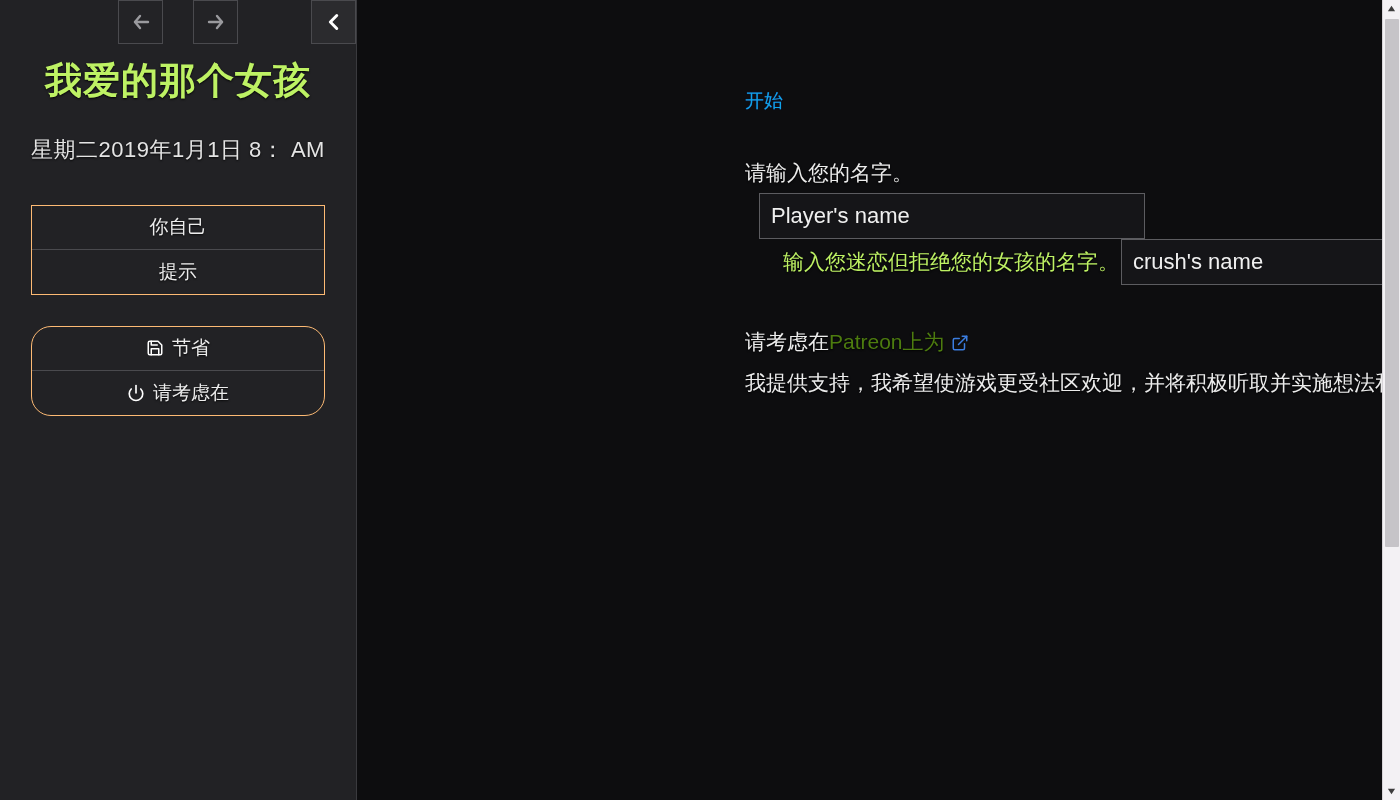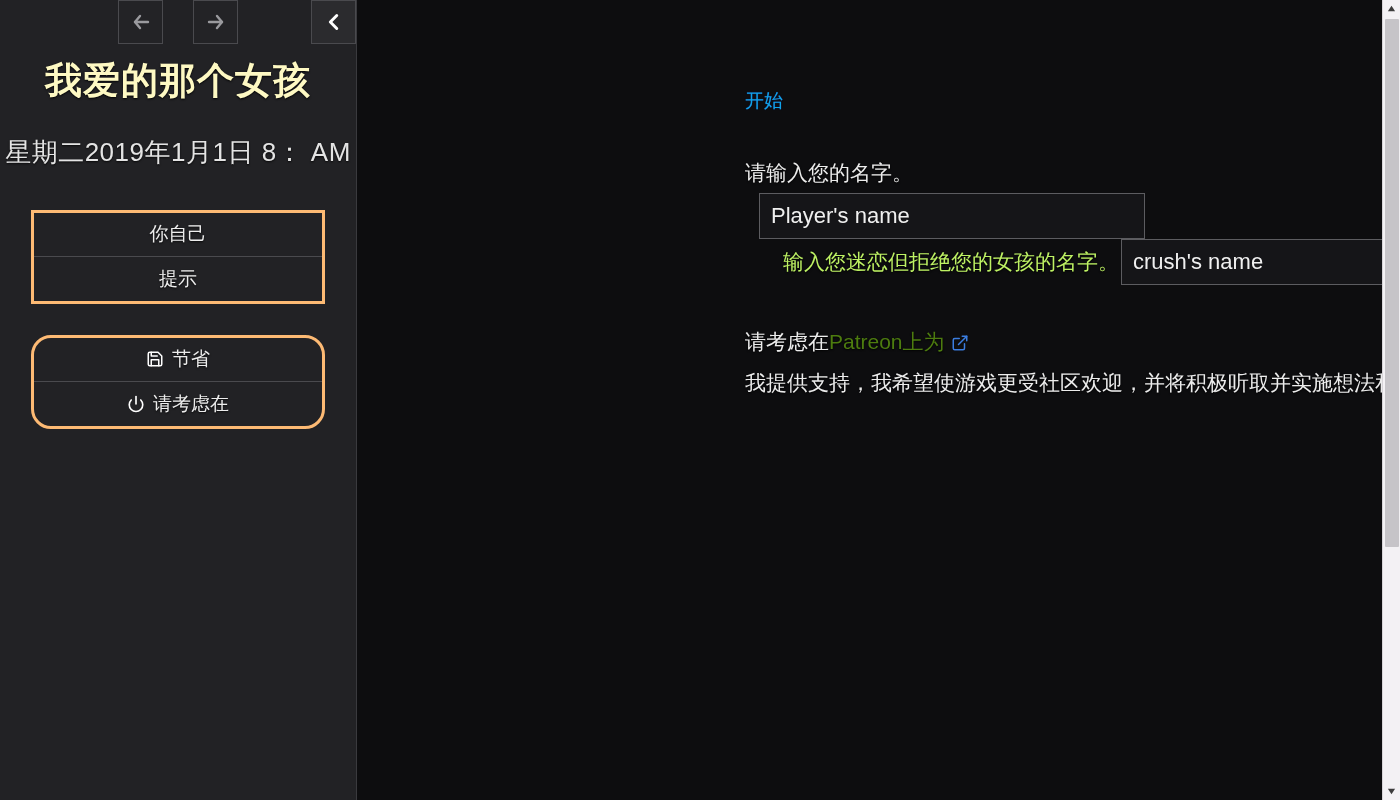--- a/index.html
+++ b/index.html
@@ -61,38 +61,38 @@
     background: #2b2b2e;
   }
   .nav-btn svg { display: block; }
 
   .game-title {
     margin: 16px 0 0 0;
     padding: 0 14px;
     text-align: center;
     font-size: 37px;
     font-weight: bold;
-    color: #fef9c3;
+    color: #bef264;
     letter-spacing: 1px;
     text-shadow: 0 1px 2px rgba(0,0,0,0.9);
     line-height: 1.1;
   }
 
   .game-date {
     margin-top: 33px;
     text-align: center;
-    font-size: 26px;
+    font-size: 22px;
     color: #e4e4e4;
     letter-spacing: 0.5px;
     text-shadow: 0 1px 2px rgba(0,0,0,0.8);
   }
 
   .btn-group {
     margin: 0 31px;
-    border: 3px solid #fdba74;
+    border: 1px solid #fdba74;
     box-sizing: border-box;
     font-family: Liberation Mono, monospace;
   }
   .btn-group.first { margin-top: 40px; }
   .btn-group.second { margin-top: 31px; border-radius: 20px; }
 
   .side-btn {
     height: 44px;
     display: flex;
     align-items: center;

